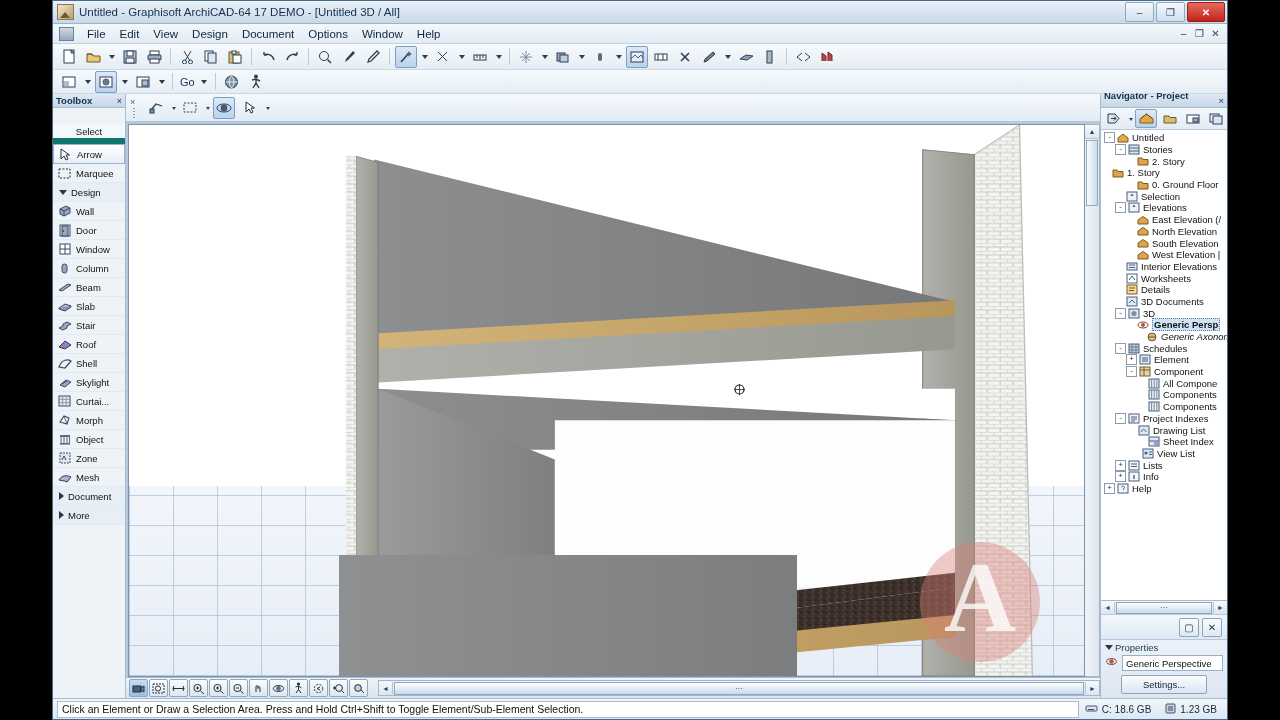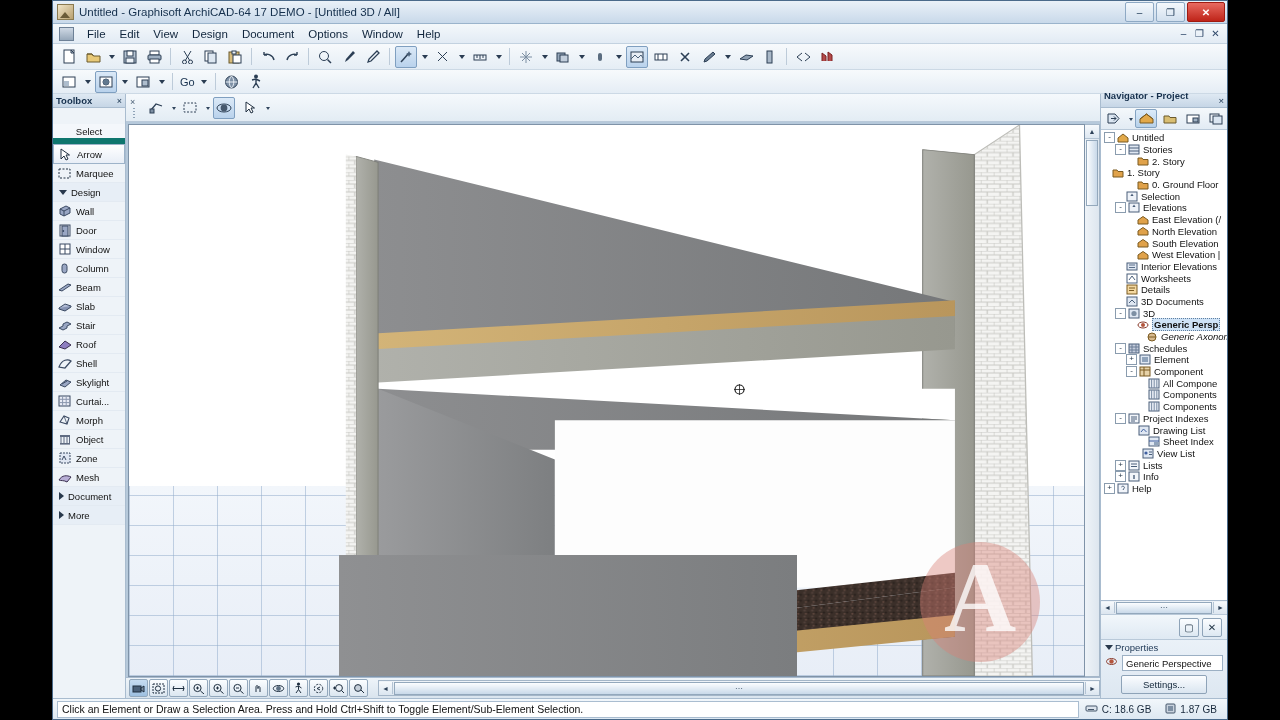--- a/index.html
+++ b/index.html
@@ -1147,16 +1147,16 @@
             <rect x="1" y="2" width="11" height="5" rx="1" fill="#dbe3ec" stroke="#44566b"></rect>
             <path d="M3 5.5h6" stroke="#44566b"></path>
           </svg></span>
       <span>C: 18.6 GB</span>
       <span style="width:6px"></span>
       <span>
         <svg width="11" height="11">
             <rect x="1" y="1" width="9" height="9" rx="1" fill="#c8d2de" stroke="#44566b"></rect>
             <rect x="3" y="3" width="5" height="5" fill="#7d8fa3"></rect>
           </svg></span>
-      <span>1.87 GB</span>
+      <span>1.23 GB</span>
     </div>
   </div>
 </div>
 
 </body></html>

